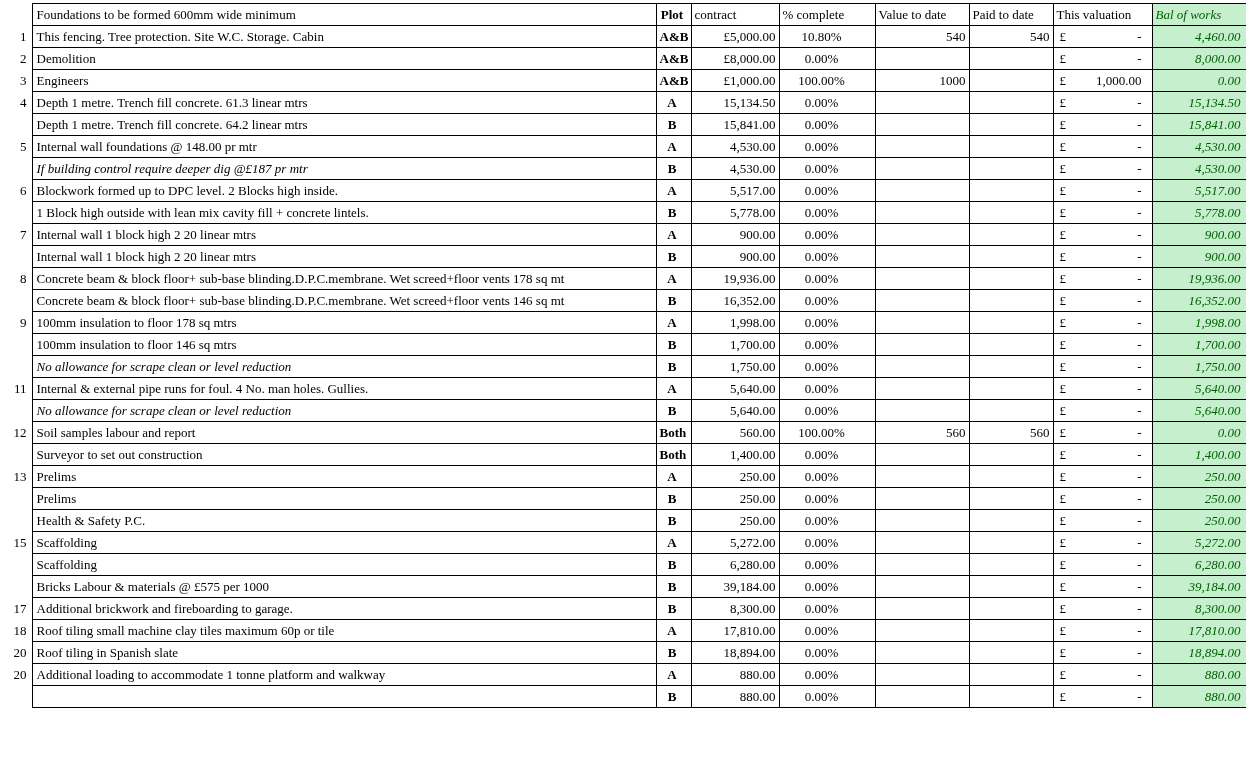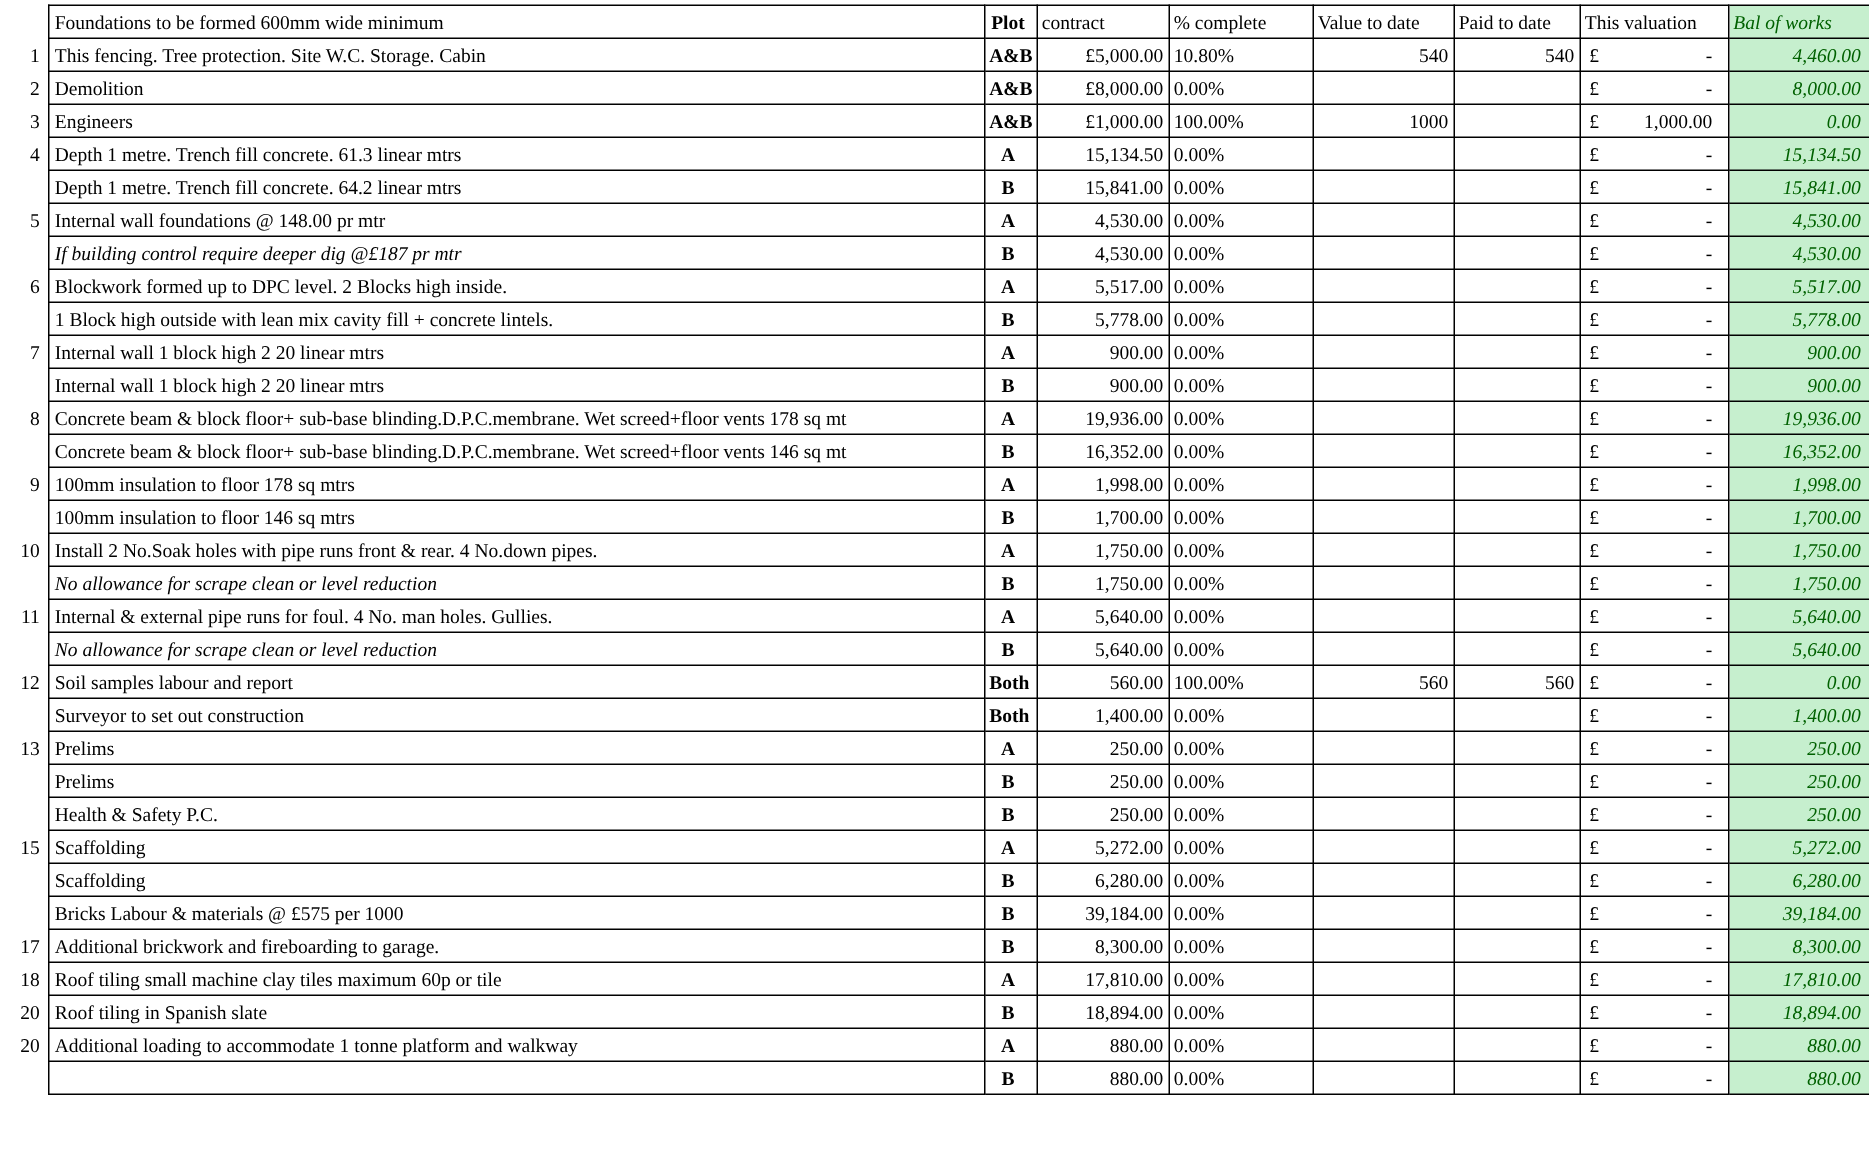--- a/index.html
+++ b/index.html
@@ -8,21 +8,21 @@
   table{border-collapse:collapse;table-layout:fixed;width:1246px;}
   td,th{border:1px solid var(--border-c,#000);height:21px;padding:0 3px;
     font-weight:normal;font-size:13px;white-space:nowrap;overflow:hidden;
     vertical-align:middle;text-align:left;background:#fff;}
   
   .c-num{border:none;background:#fff;text-align:right;padding-right:5px;}
   .c-desc{padding-left:4px;}
   .it{font-style:italic;}
   .c-plot{font-weight:bold;text-align:center;padding-right:6px;}
   .c-money{text-align:right;padding-right:3px;}
-  .c-pct{text-align:left;padding-right:14px;}
+  .c-pct{text-align:center;padding-right:14px;}
   .c-tv{padding:0 10px 0 6px;}
   .c-tv .cur{float:left;}
   .c-tv .amt{float:right;}
   .c-bal{background:var(--bal-bg,#c6efce);color:var(--bal-text,#006100);
     font-style:italic;text-align:right;padding-right:5px;}
   th.bold{font-weight:bold;}
 </style>
 </head>
 <body>
 
@@ -257,34 +257,20 @@
           <td class="c-pct">0.00%</td>
           <td class="c-money"></td>
           <td class="c-money"></td>
           <td class="c-tv">
             <span class="cur">£</span>
             <span class="amt">-</span>
           </td>
           <td class="c-bal">1,700.00</td>
         </tr>
         <tr>
-          <td class="c-num">10</td>
-          <td class="c-desc">Install 2 No.Soak holes with pipe runs front &amp; rear. 4 No.down pipes.</td>
-          <td class="c-plot">A</td>
-          <td class="c-money">1,750.00</td>
-          <td class="c-pct">0.00%</td>
-          <td class="c-money"></td>
-          <td class="c-money"></td>
-          <td class="c-tv">
-            <span class="cur">£</span>
-            <span class="amt">-</span>
-          </td>
-          <td class="c-bal">1,750.00</td>
-        </tr>
-        <tr>
           <td class="c-num"></td>
           <td class="c-desc it">No allowance for scrape clean or level reduction</td>
           <td class="c-plot">B</td>
           <td class="c-money">1,750.00</td>
           <td class="c-pct">0.00%</td>
           <td class="c-money"></td>
           <td class="c-money"></td>
           <td class="c-tv">
             <span class="cur">£</span>
             <span class="amt">-</span>

